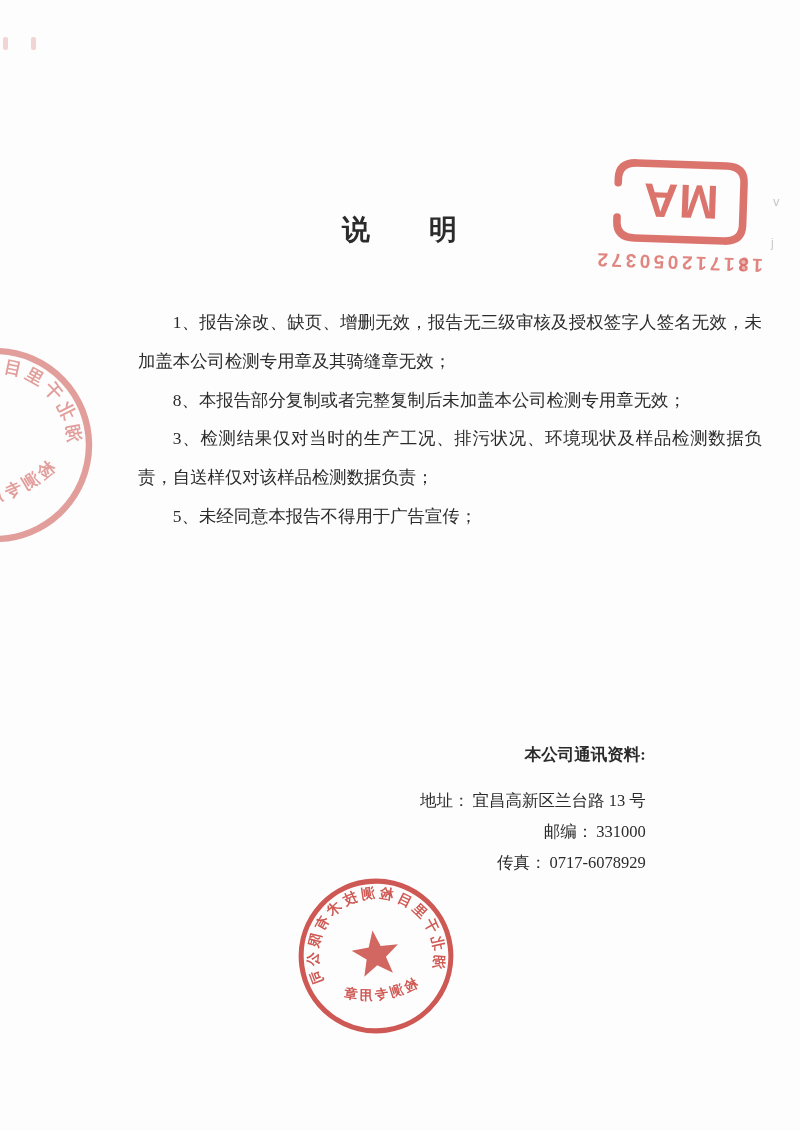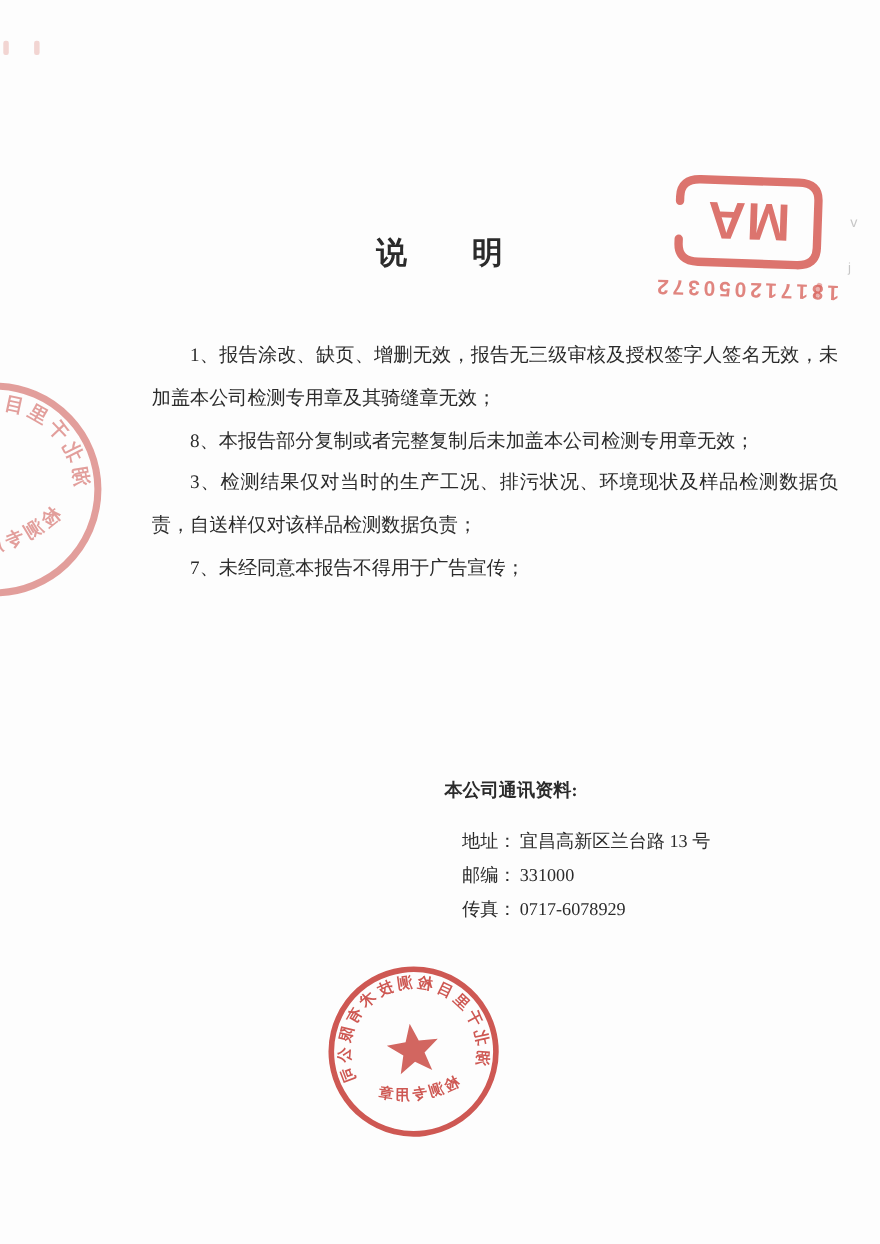--- a/index.html
+++ b/index.html
@@ -27,21 +27,21 @@
     color:#d5574f;opacity:.72;white-space:nowrap;
   }
   .cma-box{width:142px;height:88px;opacity:.82;}
   
   .notes{
     position:absolute;left:90px;top:303px;width:624px;
     font-size:17.4px;line-height:38.8px;text-align:justify;margin-left:48px;
   }
   .notes p{margin:0;text-indent:2em;}
   
-  .contact{position:absolute;left:404px;top:708px;font-size:16.5px;}
+  .contact{position:absolute;left:404px;top:744px;font-size:16.5px;text-align:right;}
   .contact-header{font-weight:bold;font-size:16.5px;}
   .contact-rows{margin-top:20px;padding-left:16px;}
   .contact-row{height:30.8px;line-height:30.8px;white-space:nowrap;}
   .contact-row .value{margin-left:3px;}
   
   .seal{position:absolute;pointer-events:none;}
   .seal-bottom{left:294px;top:874px;width:164px;height:164px;
     transform:rotate(-8deg) scaleX(-1);opacity:.88;}
   .seal-left{left:-108px;top:342px;width:206px;height:206px;
     transform:rotate(-22deg) scaleX(-1);opacity:.5;}
@@ -73,21 +73,21 @@
         <path d="M 132 26 L 132 22 Q 132 6 114 6 L 26 6 Q 8 6 8 22 L 8 64 Q 8 80 26 80 L 114 80 Q 132 80 132 64 L 132 60" fill="none" stroke="#d5574f" stroke-width="7.5" stroke-linecap="round"></path>
         <text x="70" y="60" text-anchor="middle" font-size="47" font-weight="800" letter-spacing="1" fill="#d5574f" font-family="Liberation Sans, DejaVu Sans, sans-serif">MA</text>
       </svg>
     </div>
   </div>
 
   <div class="notes">
     <p>1、报告涂改、缺页、增删无效，报告无三级审核及授权签字人签名无效，未加盖本公司检测专用章及其骑缝章无效；</p>
     <p>8、本报告部分复制或者完整复制后未加盖本公司检测专用章无效；</p>
     <p>3、检测结果仅对当时的生产工况、排污状况、环境现状及样品检测数据负责，自送样仅对该样品检测数据负责；</p>
-    <p>7、未经同意本报告不得用于广告宣传；</p>
+    <p>5、未经同意本报告不得用于广告宣传；</p>
   </div>
 
   <div class="contact">
     <div class="contact-header">本公司通讯资料:</div>
     <div class="contact-rows">
       <div class="contact-row">
         <span class="label">地址：</span><span class="value">宜昌高新区兰台路 13 号</span>
       </div>
       <div class="contact-row">
         <span class="label">邮编：</span><span class="value">331000</span>

